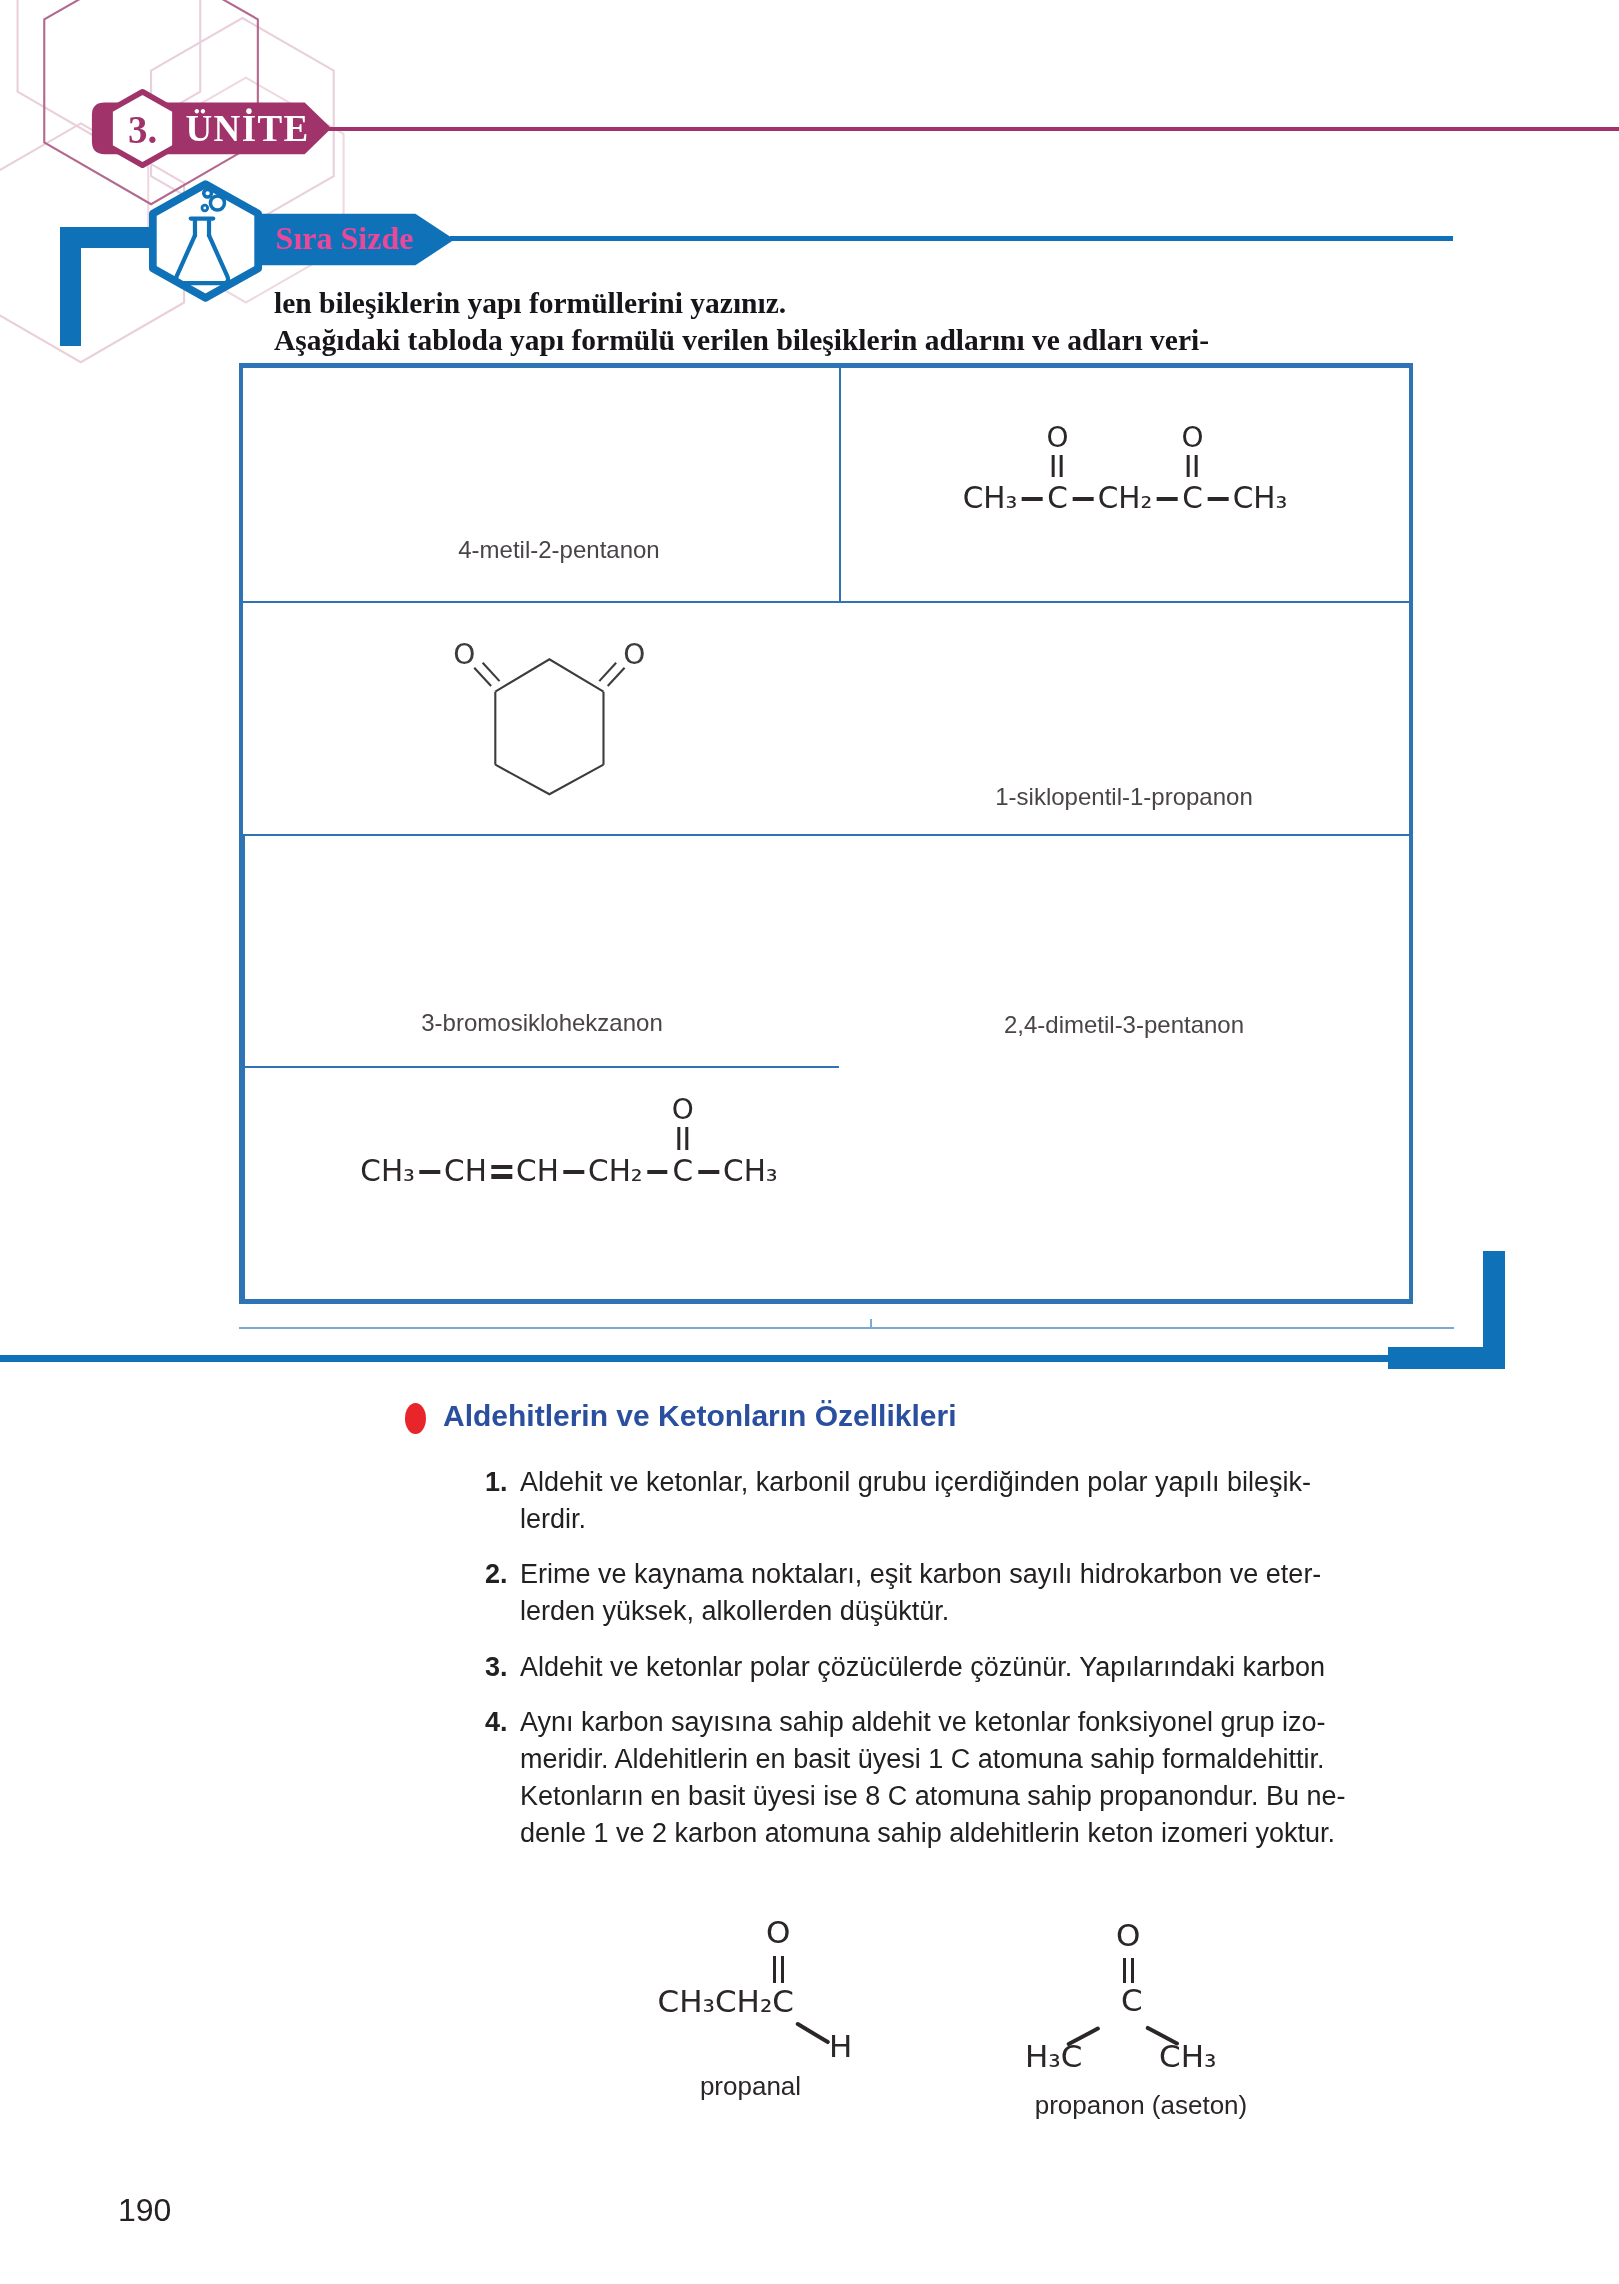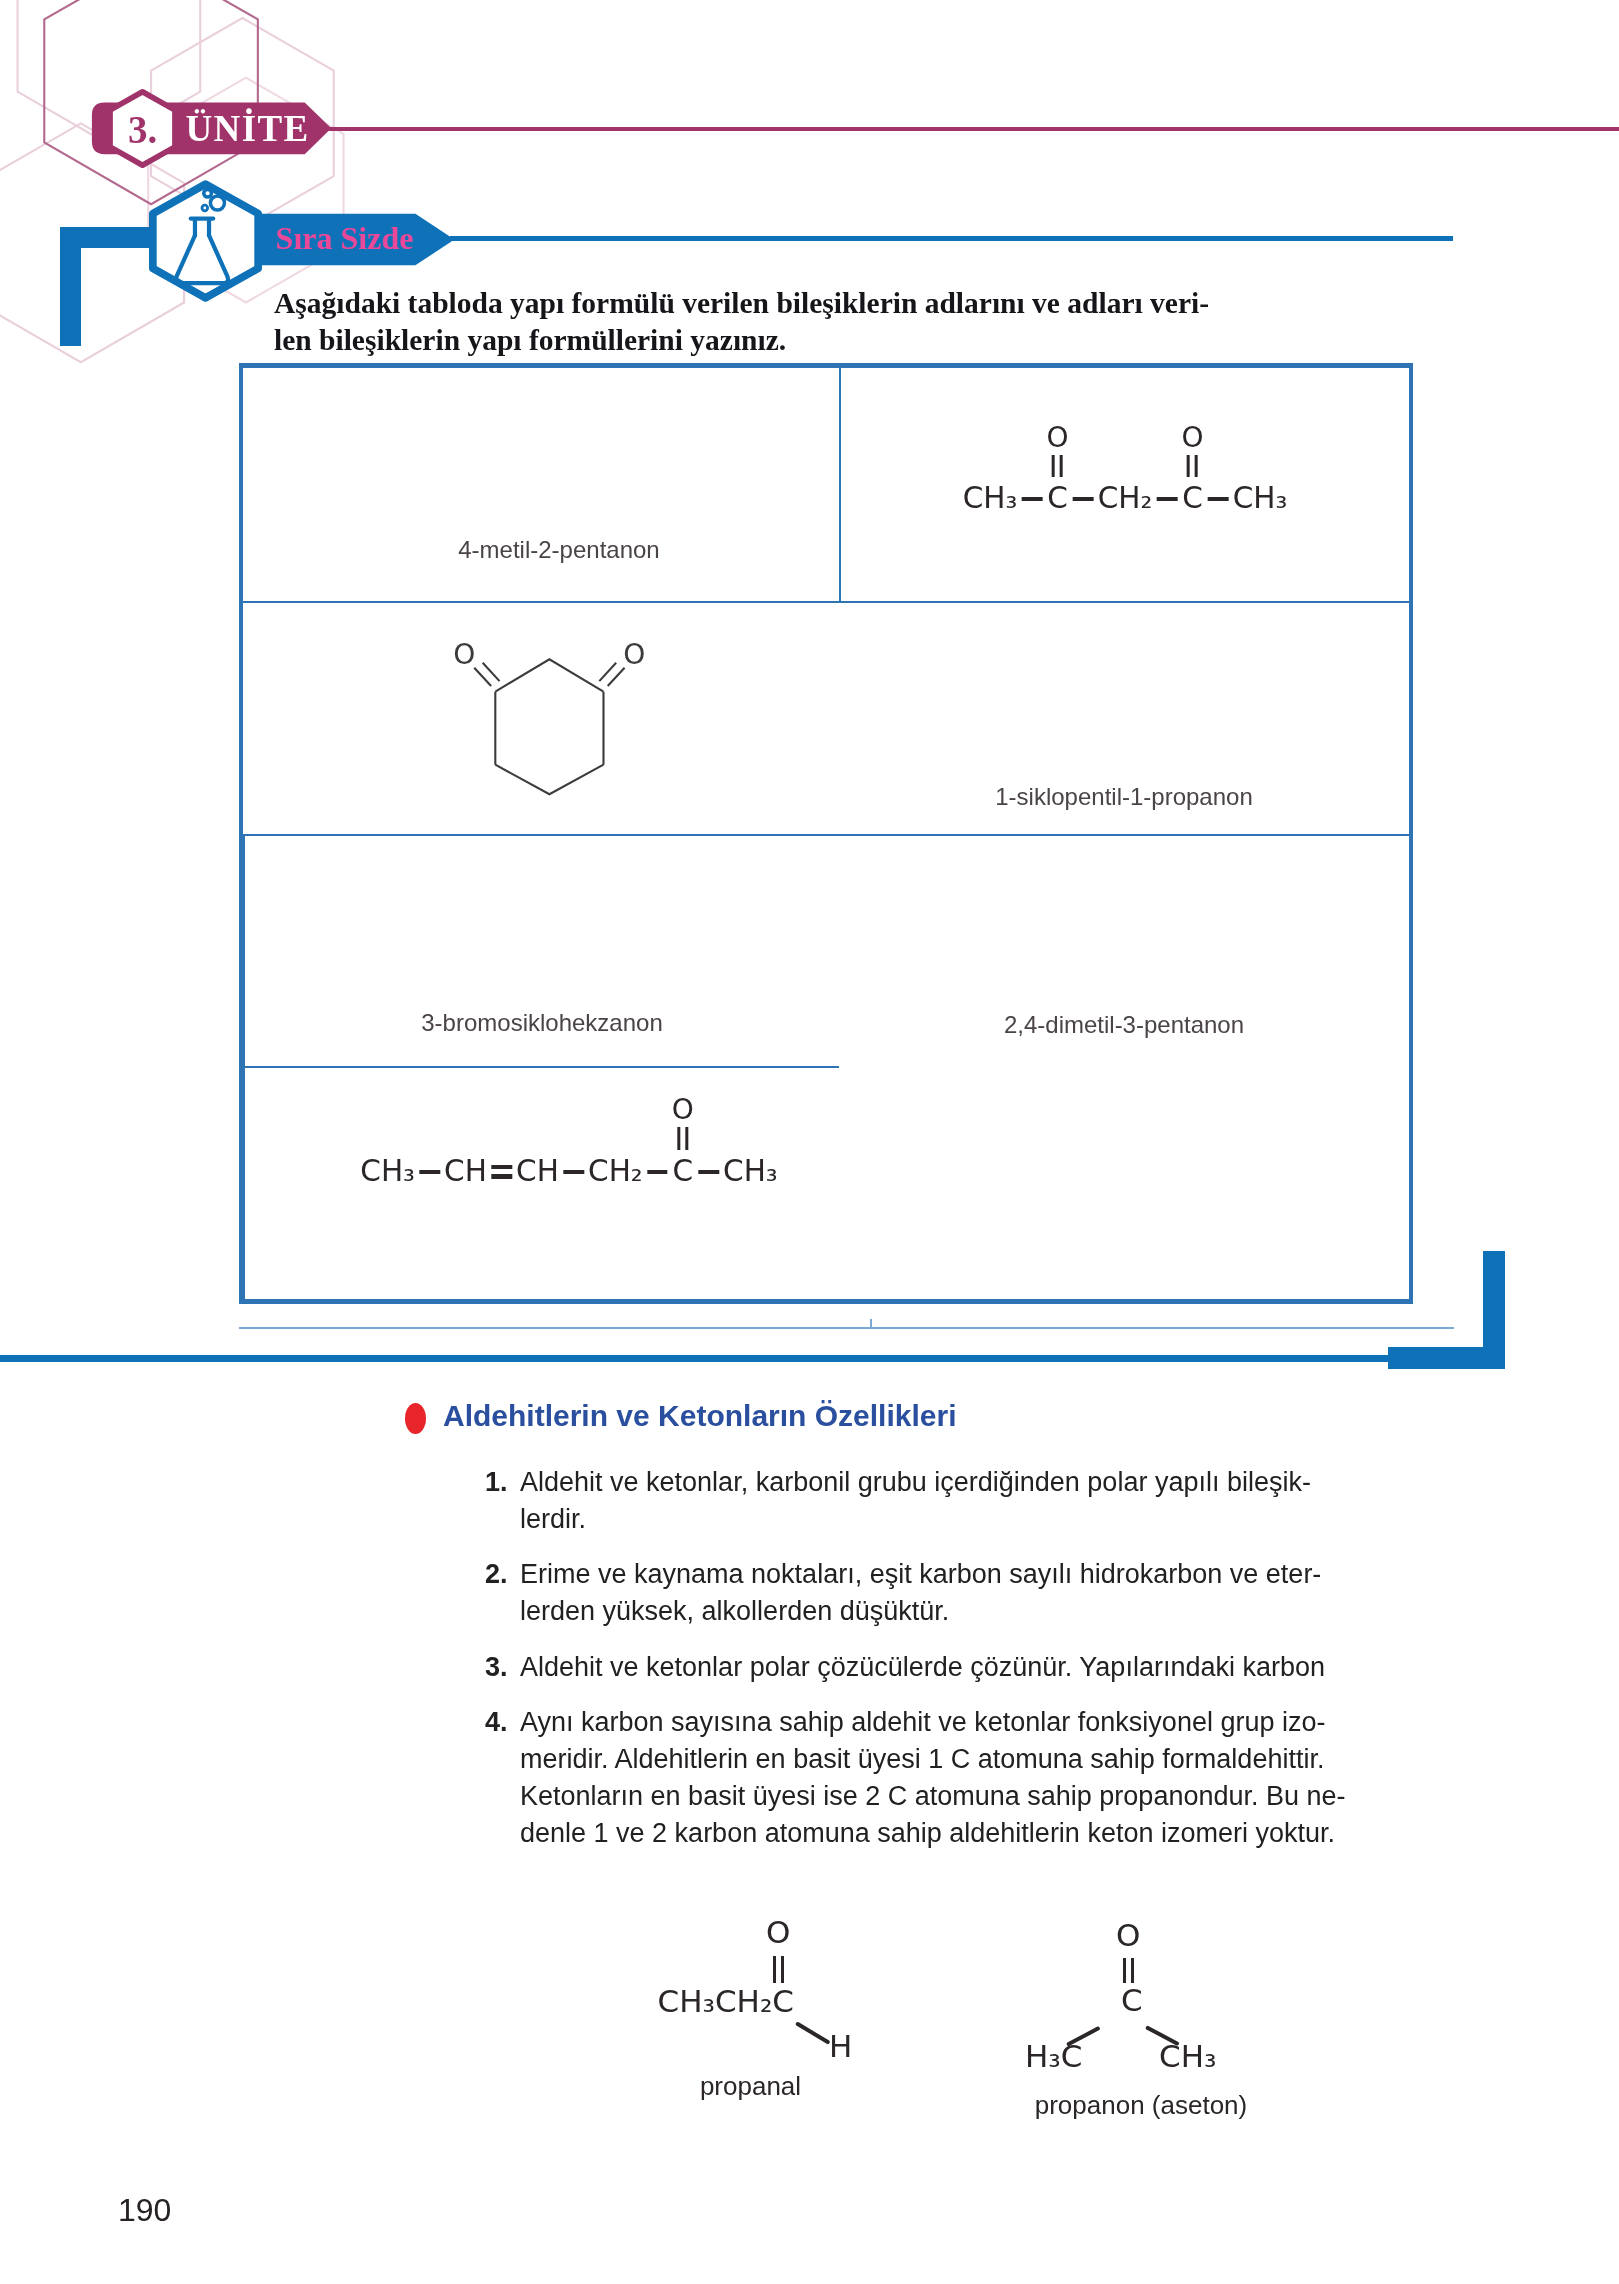--- a/index.html
+++ b/index.html
@@ -122,22 +122,22 @@
       <line x1="94" y1="60" x2="94" y2="80"></line>
       <path d="M74 80 L48 138 Q44 148 55 148 H113 Q124 148 120 138 L94 80"></path>
       <circle cx="106" cy="34" r="10" stroke-width="5"></circle>
       <circle cx="92" cy="20" r="5.5" stroke-width="5"></circle>
       <circle cx="88" cy="41" r="4" stroke-width="4"></circle>
     </g>
   </svg>
   <div id="sira-label" class="abs">Sıra Sizde</div>
 
   <div id="intro" class="abs">
+    <div>len bileşiklerin yapı formüllerini yazınız.</div>
     <div>Aşağıdaki tabloda yapı formülü verilen bileşiklerin adlarını ve adları veri-</div>
-    <div>len bileşiklerin yapı formüllerini yazınız.</div>
   </div>
 
   <div id="qtable" class="abs">
     <div class="cell">
       <div class="cname" style="bottom:37px;padding-left:36px;">4-metil-2-pentanon</div>
     </div>
     <div class="cell cr">
       <div id="chain1" class="chain abs">
           <div class="col">
             <span class="atom">CH₃</span>
@@ -270,21 +270,21 @@
           <span class="num">3.</span>
           <span>Aldehit ve ketonlar polar çözücülerde çözünür. Yapılarındaki karbon</span>
         </div>
       </div>
       <div class="item">
         <div class="ln first">
           <span class="num">4.</span>
           <span>Aynı karbon sayısına sahip aldehit ve ketonlar fonksiyonel grup izo-</span>
         </div>
         <div class="ln rest">meridir. Aldehitlerin en basit üyesi 1 C atomuna sahip formaldehittir.</div>
-        <div class="ln rest">Ketonların en basit üyesi ise 2 C atomuna sahip propanondur. Bu ne-</div>
+        <div class="ln rest">Ketonların en basit üyesi ise 8 C atomuna sahip propanondur. Bu ne-</div>
         <div class="ln rest">denle 1 ve 2 karbon atomuna sahip aldehitlerin keton izomeri yoktur.</div>
       </div>
     </div>
 
   <div id="propanal" class="abs exf">
     <span class="abs" style="left:114px;top:0;">O</span>
     <div class="vdb abs" style="left:121px;top:39px;height:27px;"></div>
     <span class="abs" style="left:5.6px;top:69px;">CH₃CH₂C</span>
     <div class="diag" style="left:144px;top:107px;width:39px;transform:rotate(31deg);"></div>
     <span class="abs" style="left:177px;top:114px;">H</span>

